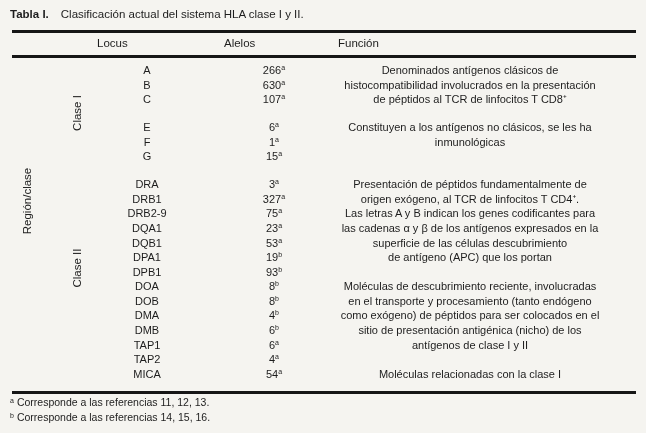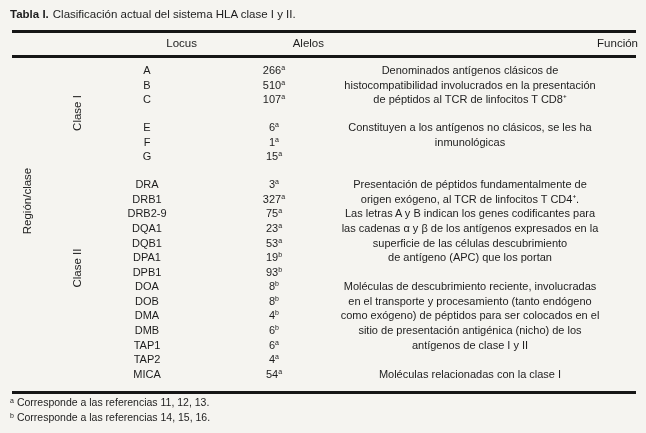--- a/index.html
+++ b/index.html
@@ -8,28 +8,28 @@
     width:646px;height:433px;
     background:#f5f4f0;
     font-family:"Liberation Sans", sans-serif;
     color:#1d1d1d;
     overflow:hidden;
   }
   .title{
     position:absolute;left:10px;top:7px;
     font-size:11.5px;line-height:14px;white-space:nowrap;
   }
-  .title-label{font-weight:bold;margin-right:4px;}
+  .title-label{font-weight:bold;margin-right:12px;}
   .rule{position:absolute;left:12px;width:624px;background:#161616;}
   .rule-top{top:30px;height:3px;}
   .rule-mid{top:55px;height:2.5px;}
   .rule-bottom{top:391px;height:2.5px;}
   .hdr{
     position:absolute;top:36px;height:14px;line-height:14px;
-    text-align:right;font-size:11.5px;
+    text-align:left;font-size:11.5px;
   }
   .hdr-locus{left:97px;width:100px;}
   .hdr-alelos{left:224px;width:100px;}
   .hdr-funcion{left:338px;width:300px;}
   .vlabel{
     position:absolute;white-space:nowrap;
     font-size:11.5px;
     transform:translate(-50%,-50%) rotate(-90deg);
   }
   .v-region{left:27px;top:201px;}
@@ -78,21 +78,21 @@
   <div class="vlabel v-clase2">Clase II</div>
 
   <div class="group g1">
     <div class="lcol">
       <div class="row">A</div>
       <div class="row">B</div>
       <div class="row">C</div>
     </div>
     <div class="acol">
       <div class="row"><span>266</span><sup>a</sup></div>
-      <div class="row"><span>510</span><sup>a</sup></div>
+      <div class="row"><span>630</span><sup>a</sup></div>
       <div class="row"><span>107</span><sup>a</sup></div>
     </div>
     <div class="fcol">
       <div class="fline">Denominados antígenos clásicos de</div>
       <div class="fline">histocompatibilidad involucrados en la presentación</div>
       <div class="fline">de péptidos al TCR de linfocitos T CD8⁺</div>
     </div>
   </div>
 
   <div class="group g2">

